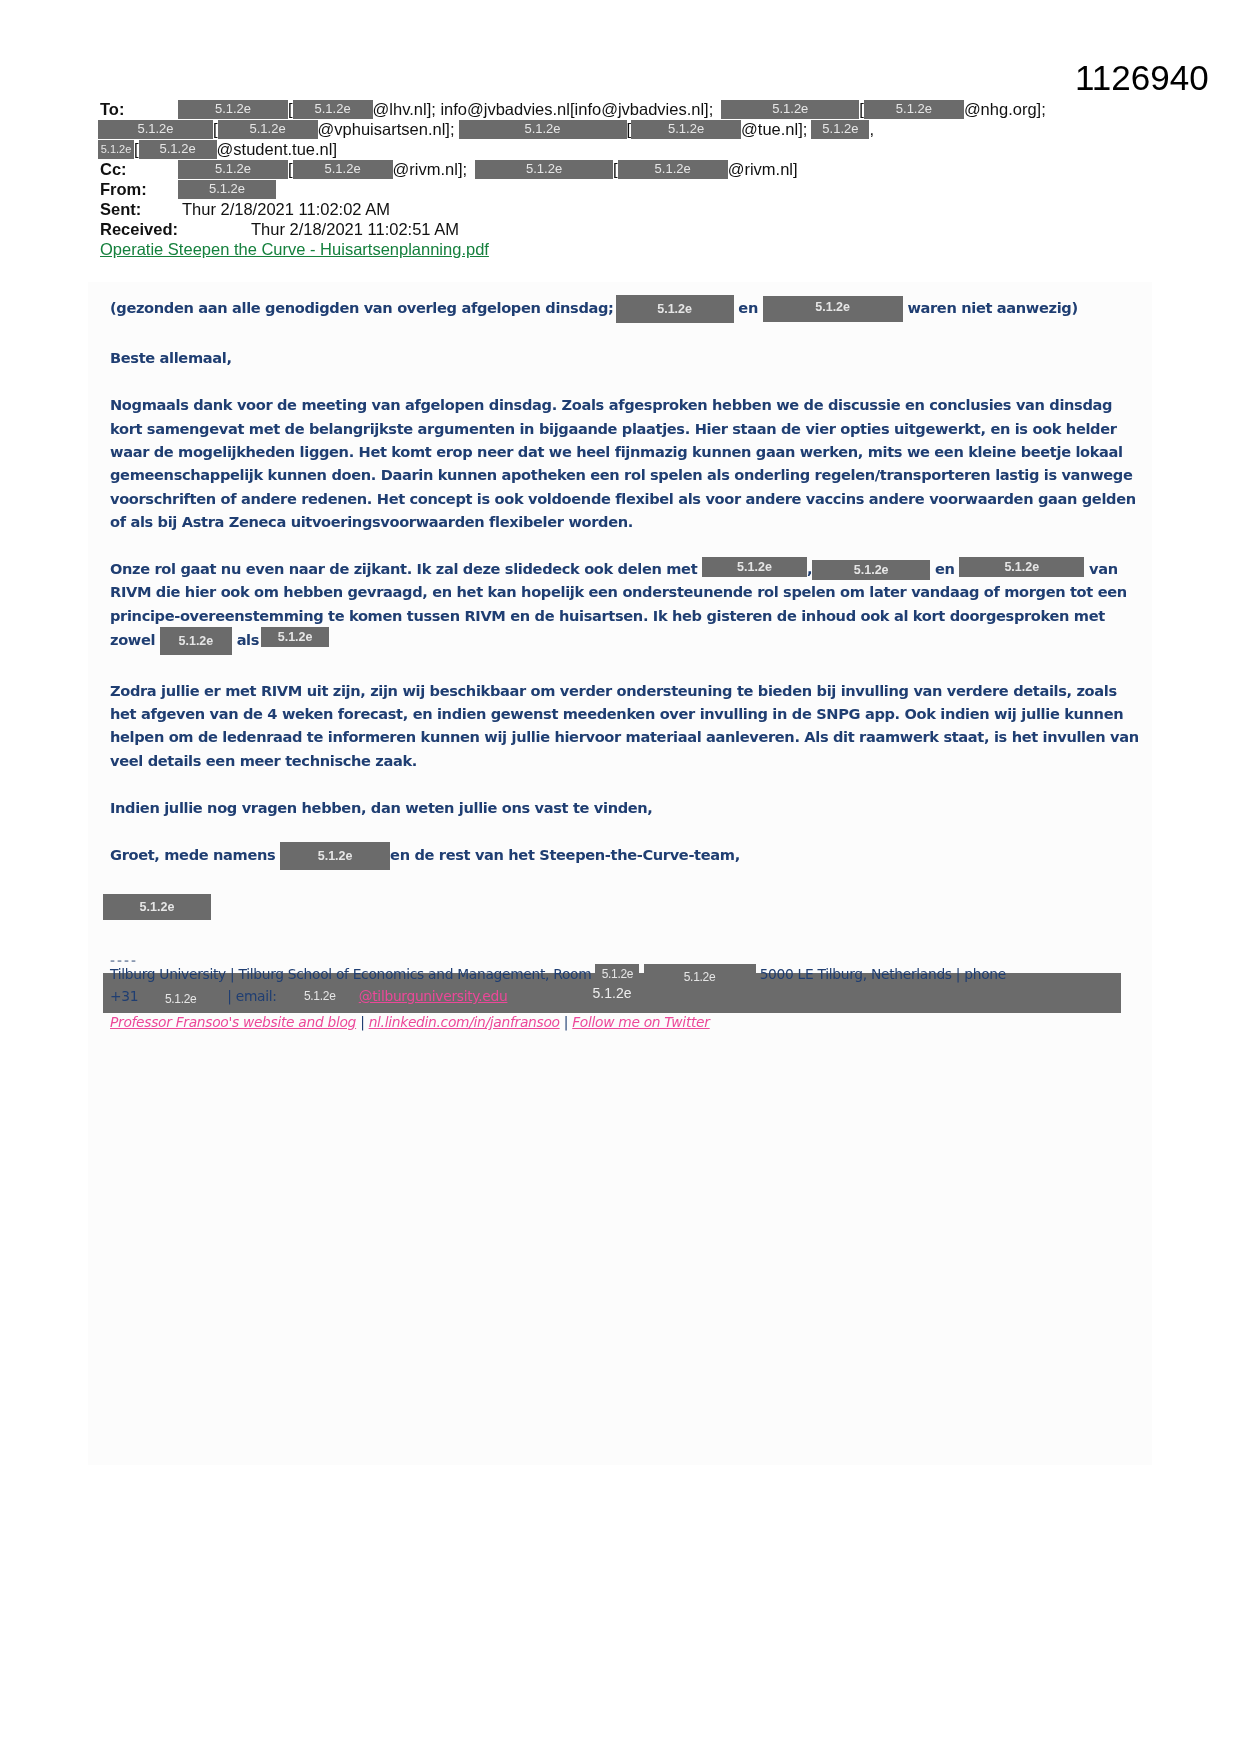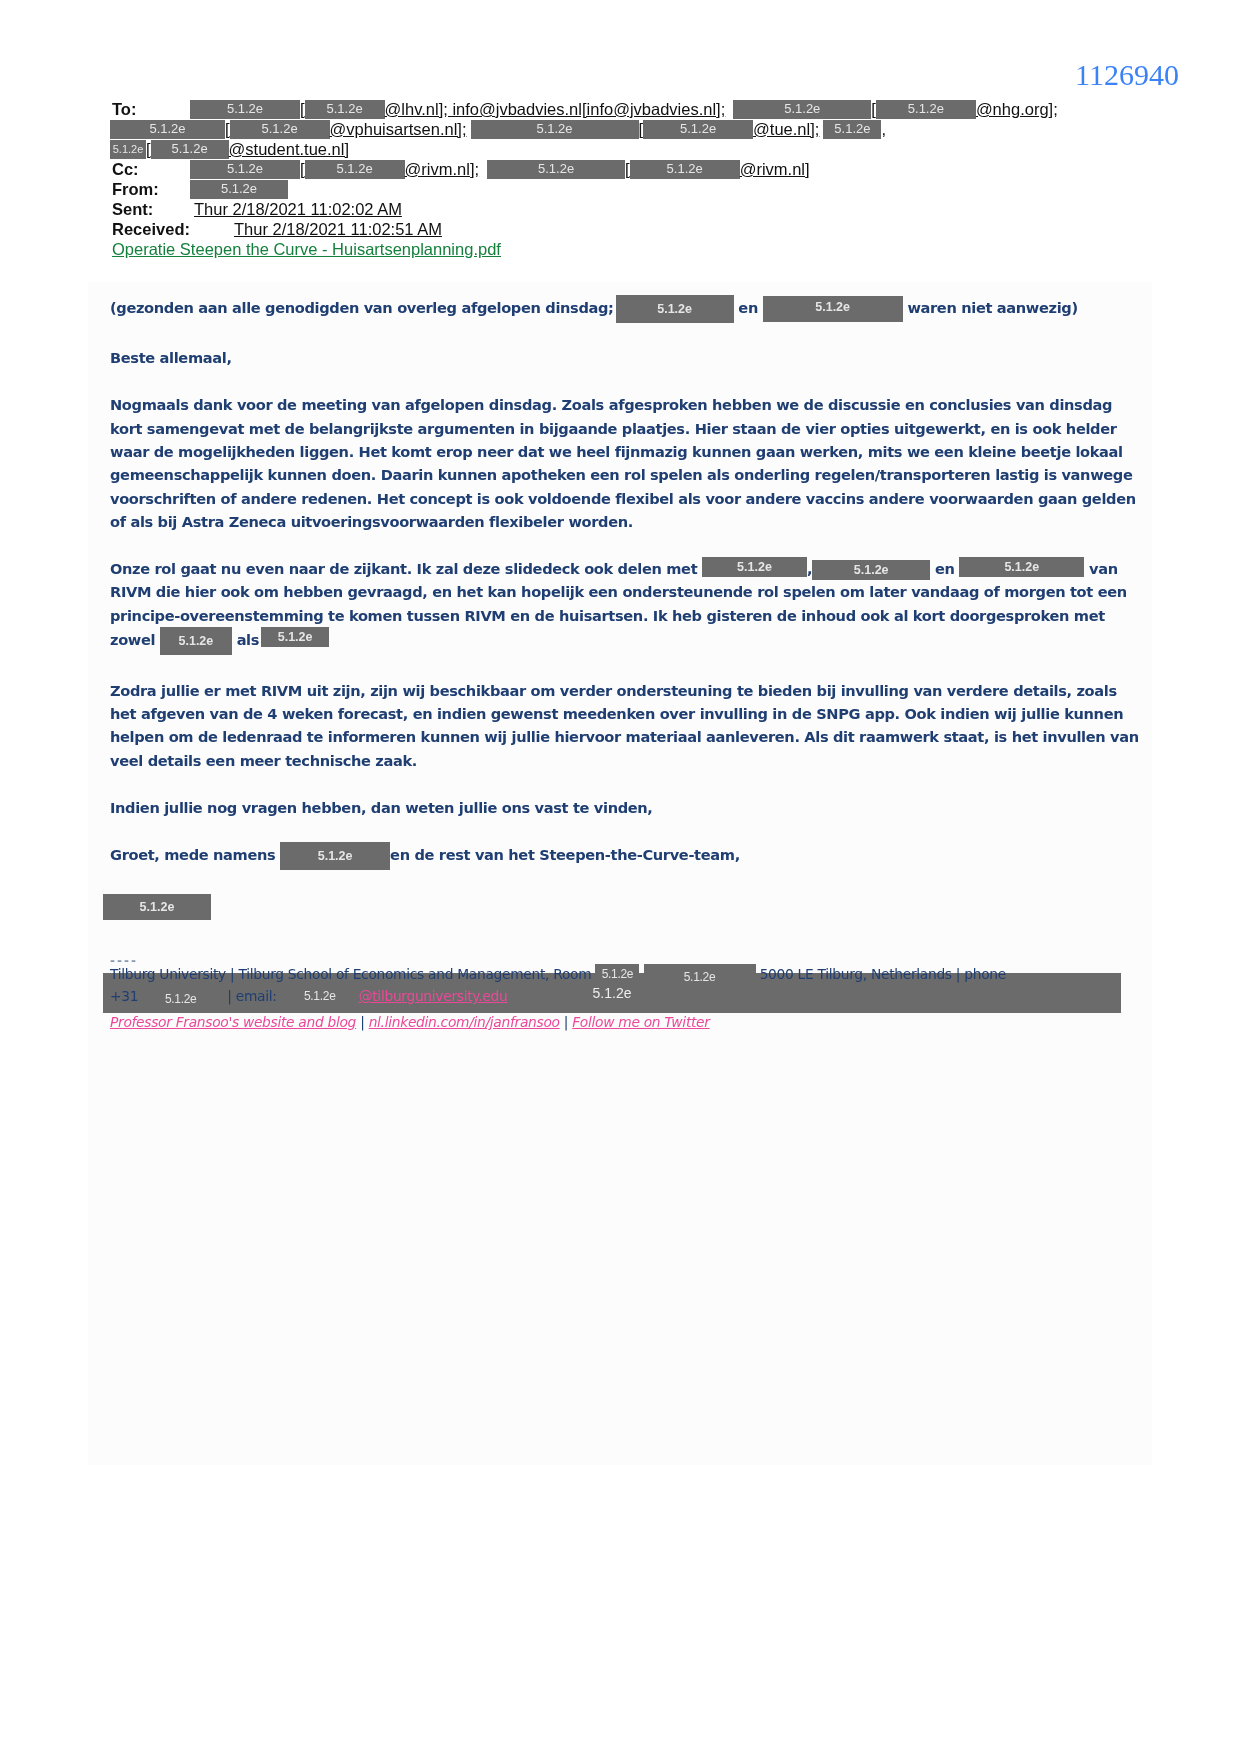--- a/index.html
+++ b/index.html
@@ -1,18 +1,18 @@
 <!DOCTYPE html>
 <html><head>
   <meta charset="utf-8">
   <style>
     html, body { margin: 0; padding: 0; background: #ffffff; }
     body { width: 1241px; height: 1754px; position: relative; overflow: hidden; }
-    .docnum { position: absolute; left: 1075px; top: 58px; font-family: Liberation Serif, serif; font-size: 30px; color: #3b82f6; }
-    .hdr { position: absolute; left: 112px; top: 100px; width: 1020px; font-family: "Liberation Sans", sans-serif; font-size: 16.5px; color: #111; line-height: 19.5px; text-decoration: underline; }
+    .docnum { position: absolute; left: 1075px; top: 58px; font-family: Liberation Sans, sans-serif; font-size: 35px; color: #000000; }
+    .hdr { position: absolute; left: 100px; top: 100px; width: 1020px; font-family: "Liberation Sans", sans-serif; font-size: 16.5px; color: #111; line-height: 19.5px; }
     .hdr .row { position: relative; height: 20px; white-space: nowrap; }
     .hdr .lbl { font-weight: bold; display: inline-block; width: 82px; }
     .red { display: inline-block; background: #6b6b6b; color: #e6e6e6; font-family: "Liberation Sans", sans-serif; font-size: 13px; text-align: center; vertical-align: top; line-height: 20px; height: 20px; }
     .hdr .red { height: 19px; line-height: 18px; }
     .hlink { color: #15803d; text-decoration: underline; }
     .box { position: absolute; left: 88px; top: 282px; width: 1064px; height: 1183px; background: #fcfcfc; }
     .body { position: absolute; left: 110px; top: 295px; width: 1030px; font-family: "DejaVu Sans", sans-serif; font-size: 14.6px; color: #1f3e72; line-height: 23.4px; letter-spacing: -0.35px; }
     .body p { margin: 0 0 23.4px 0; font-weight: bold; }
     .body .red { font-size: 12.5px; letter-spacing: 0; }
     .sig-sep { color: #8a98b0; font-size: 12px; letter-spacing: 2px; }
@@ -39,21 +39,21 @@
   <div class="row">
     <span class="lbl">Cc:</span><span class="red" style="width:110px;margin-left:-4px">5.1.2e</span><span>[</span><span class="red" style="width:100px">5.1.2e</span><span>@rivm.nl];</span><span class="red" style="width:138px;margin-left:8px">5.1.2e</span><span>[</span><span class="red" style="width:110px">5.1.2e</span><span>@rivm.nl]</span>
   </div>
   <div class="row">
     <span class="lbl">From:</span><span class="red" style="width:98px;margin-left:-4px">5.1.2e</span>
   </div>
   <div class="row">
     <span class="lbl">Sent:</span><span>Thur 2/18/2021 11:02:02 AM</span>
   </div>
   <div class="row">
-    <span class="lbl">Received:</span><span style="margin-left:40px">Thur 2/18/2021 11:02:51 AM</span>
+    <span class="lbl">Received:</span><span style="margin-left:69px">Thur 2/18/2021 11:02:51 AM</span>
   </div>
   <div class="row">
     <span class="hlink">Operatie Steepen the Curve - Huisartsenplanning.pdf</span>
   </div>
 </div>
 
 <div class="box"></div>
 
 <div class="body">
   <p>

